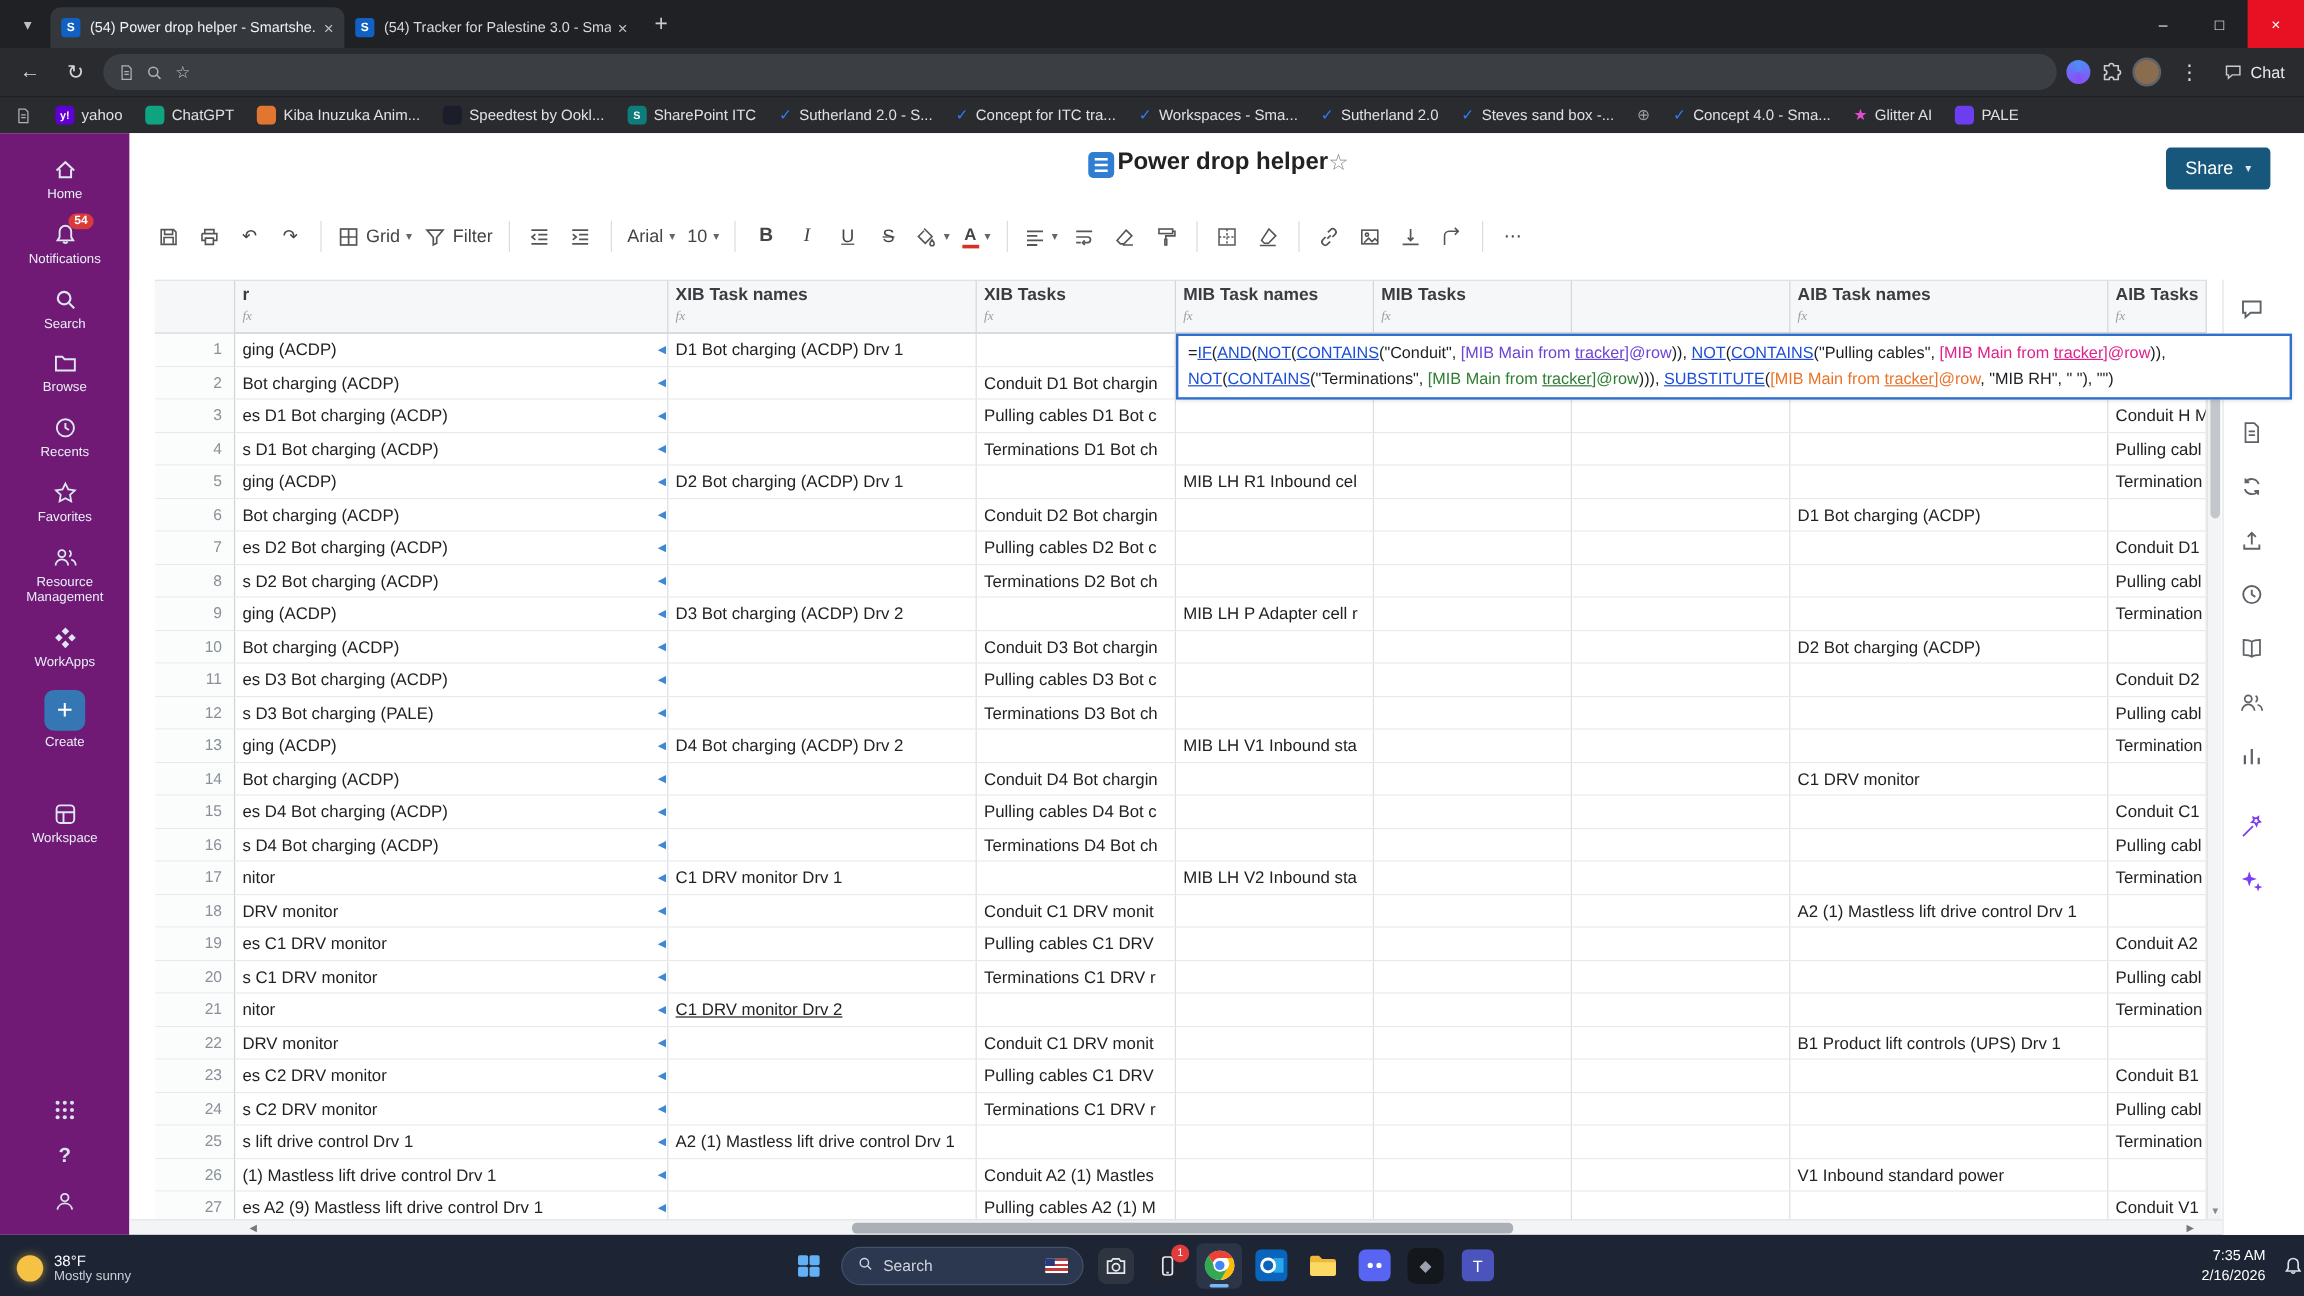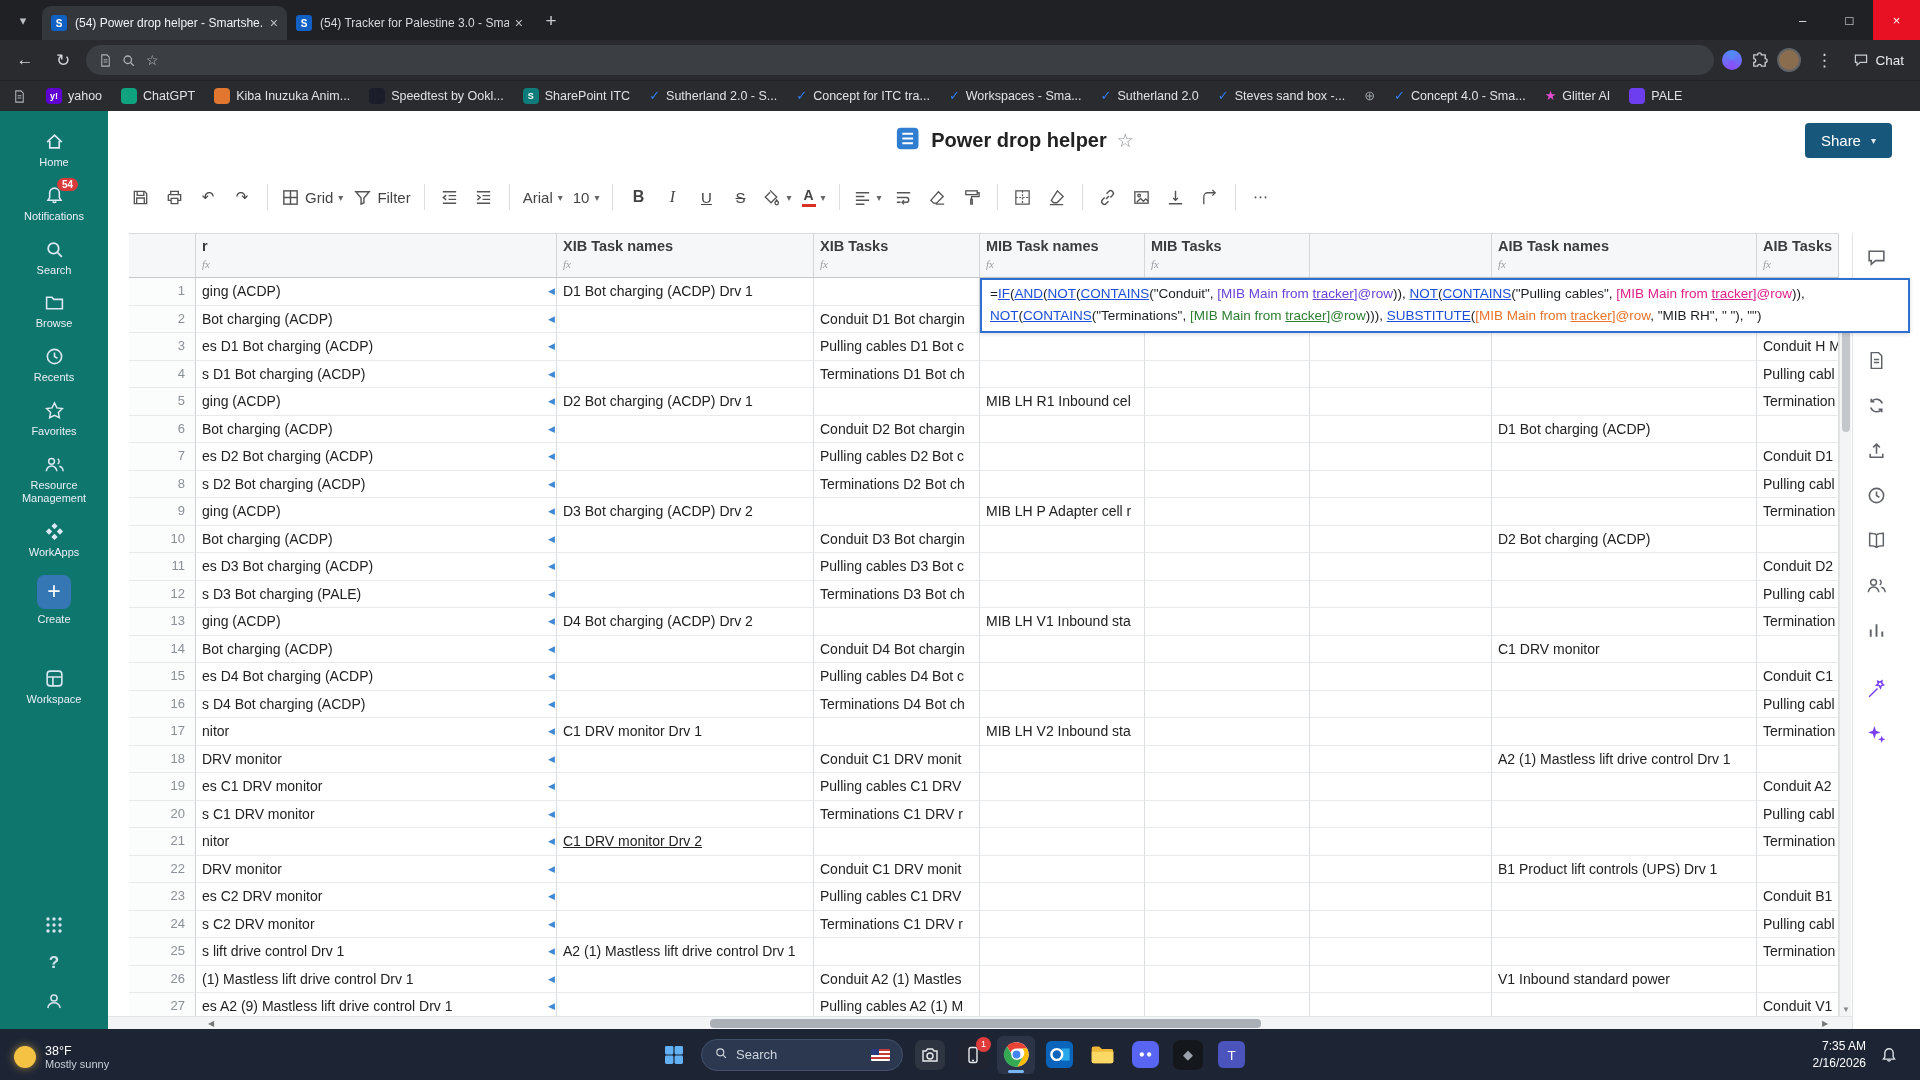--- a/index.html
+++ b/index.html
@@ -38,40 +38,40 @@
 .bookmarks{height:31px;background:#292b2f;display:flex;align-items:center;gap:19px;padding:0 12px;color:#dfe1e5;font-size:12.5px;border-top:1px solid #202124}
 .bm-panel{color:#aeb3b9;display:flex}
 .bm-panel svg{width:15px;height:15px}
 #bm-items{display:flex;align-items:center;gap:19px;overflow:hidden}
 .bm{display:flex;align-items:center;gap:6px;white-space:nowrap}
 .bm-ico.sq{width:16px;height:16px;border-radius:4px;color:#fff;font-size:9px;font-weight:bold;display:flex;align-items:center;justify-content:center}
 .bm-ico.check{font-size:13px;line-height:16px}
 
 
 .app{position:absolute;top:111px;left:0;right:0;bottom:51px;display:flex}
-.snav{width:108px;background:#0f766e;color:#e9f0f7;display:flex;flex-direction:column;align-items:center;padding-top:20px;flex:0 0 108px}
+.snav{width:108px;background:#701a75;color:#e9f0f7;display:flex;flex-direction:column;align-items:center;padding-top:20px;flex:0 0 108px}
 #snav-items{display:flex;flex-direction:column;align-items:center;width:100%}
 .snav-item{display:flex;flex-direction:column;align-items:center;margin-bottom:15px;width:100%;position:relative}
 .snav-item.ws-gap{margin-top:26px}
 .snav-ic{color:#dce8f3;display:flex}
 .snav-ic svg{width:21px;height:21px}
 .snav-label{font-size:11px;margin-top:4px;text-align:center;line-height:1.25;max-width:96px}
 .badge{position:absolute;top:-7px;right:30px;background:#d93b3b;color:#fff;border-radius:9px;font-size:10px;font-weight:bold;padding:1px 5px}
 .create-btn{width:34px;height:34px;background:#3577b5;border-radius:8px;display:flex;align-items:center;justify-content:center;font-size:23px;color:#fff}
 .snav-spacer{flex:1}
 #snav-bottom{display:flex;flex-direction:column;align-items:center;gap:18px;padding-bottom:18px}
 .snav-bitem{color:#d7e3ef;display:flex}
 .snav-bitem svg{width:20px;height:20px}
 .snav-bitem.qmark{font-size:17px;font-weight:bold}
 
 .content{flex:1;position:relative;background:#fff;min-width:0}
 
 .menurow{height:58px;display:flex;align-items:center;padding:0 28px;position:relative}
 #menu-items{display:flex;gap:34px;font-size:15.5px;color:#333}
-.titlegrp{position:absolute;left:50%;transform:translateX(-50%);display:flex;align-items:center;gap:10px}
+.titlegrp{position:absolute;left:50%;transform:translateX(-50%);display:flex;align-items:flex-start;gap:0}
 .sheeticon svg{width:27px;height:27px}
 .title{font-size:20px;font-weight:bold;color:#222;white-space:nowrap}
 .fav-star{font-size:19px;color:#85898e}
 .sharebtn{position:absolute;right:28px;display:flex;align-items:center;gap:10px;background:#17577c;color:#fff;font-size:15px;padding:9px 16px;border-radius:4px}
 .sharebtn .caret{color:#dfe8ee}
 
 .toolbar{height:56px;display:flex;align-items:center;padding:0 16px;gap:2px;color:#4d5156;position:relative}
 .tbtn{height:34px;min-width:32px;display:flex;align-items:center;justify-content:center;gap:5px;border-radius:4px;font-size:15px;color:#444;padding:0 4px}
 .ticon{display:flex;color:#555}
 .ticon svg{width:19px;height:19px}
@@ -141,21 +141,21 @@
 .tapp{width:38px;height:38px;border-radius:6px;display:flex;align-items:center;justify-content:center;position:relative}
 .tapp svg{width:27px;height:27px}
 .tapp.active{background:#2c3548}
 .tapp.active::after{content:"";position:absolute;bottom:1px;left:11px;right:11px;height:3px;border-radius:2px;background:#7ab8f5}
 .tile{width:30px;height:30px;border-radius:7px;display:flex;align-items:center;justify-content:center}
 .tile svg{width:20px;height:20px}
 .tdark{background:#2e3440}
 .tdark2{background:#1f2430}
 .tdark3{background:#14171c;color:#9aa3ad;font-size:13px}
 .appbadge{position:absolute;top:1px;right:1px;background:#e23b3b;border-radius:50%;width:15px;height:15px;font-size:9px;display:flex;align-items:center;justify-content:center;color:#fff}
-.tb-right{position:absolute;right:0;top:0;height:51px;display:flex;align-items:center;gap:14px;padding-right:22px}
+.tb-right{position:absolute;right:0;top:0;height:51px;display:flex;align-items:center;gap:14px;padding-right:0}
 .clock{text-align:right;font-size:12px;line-height:1.4}
 .tb-bell{color:#dfe3ea;display:flex}
 .tb-bell svg{width:18px;height:18px}
 </style>
 </head>
 <body>
 
 <div class="screen">
 
   <div class="tabbar">

